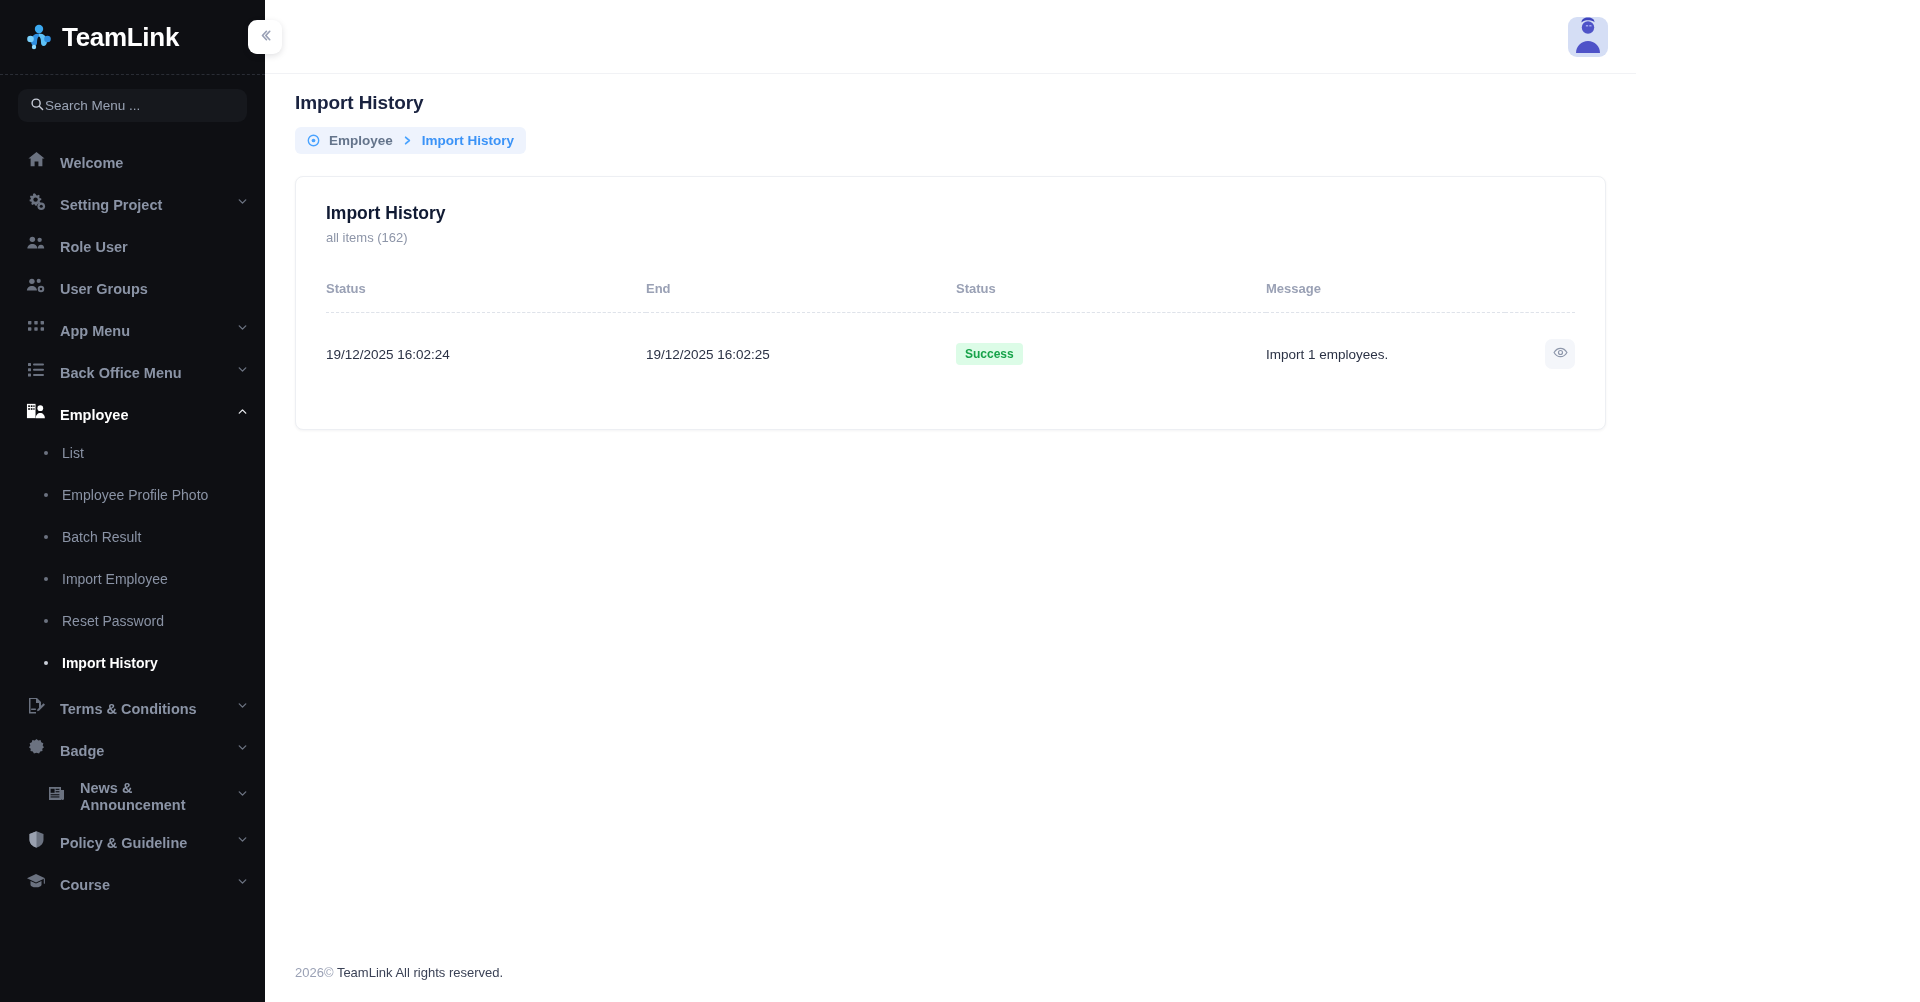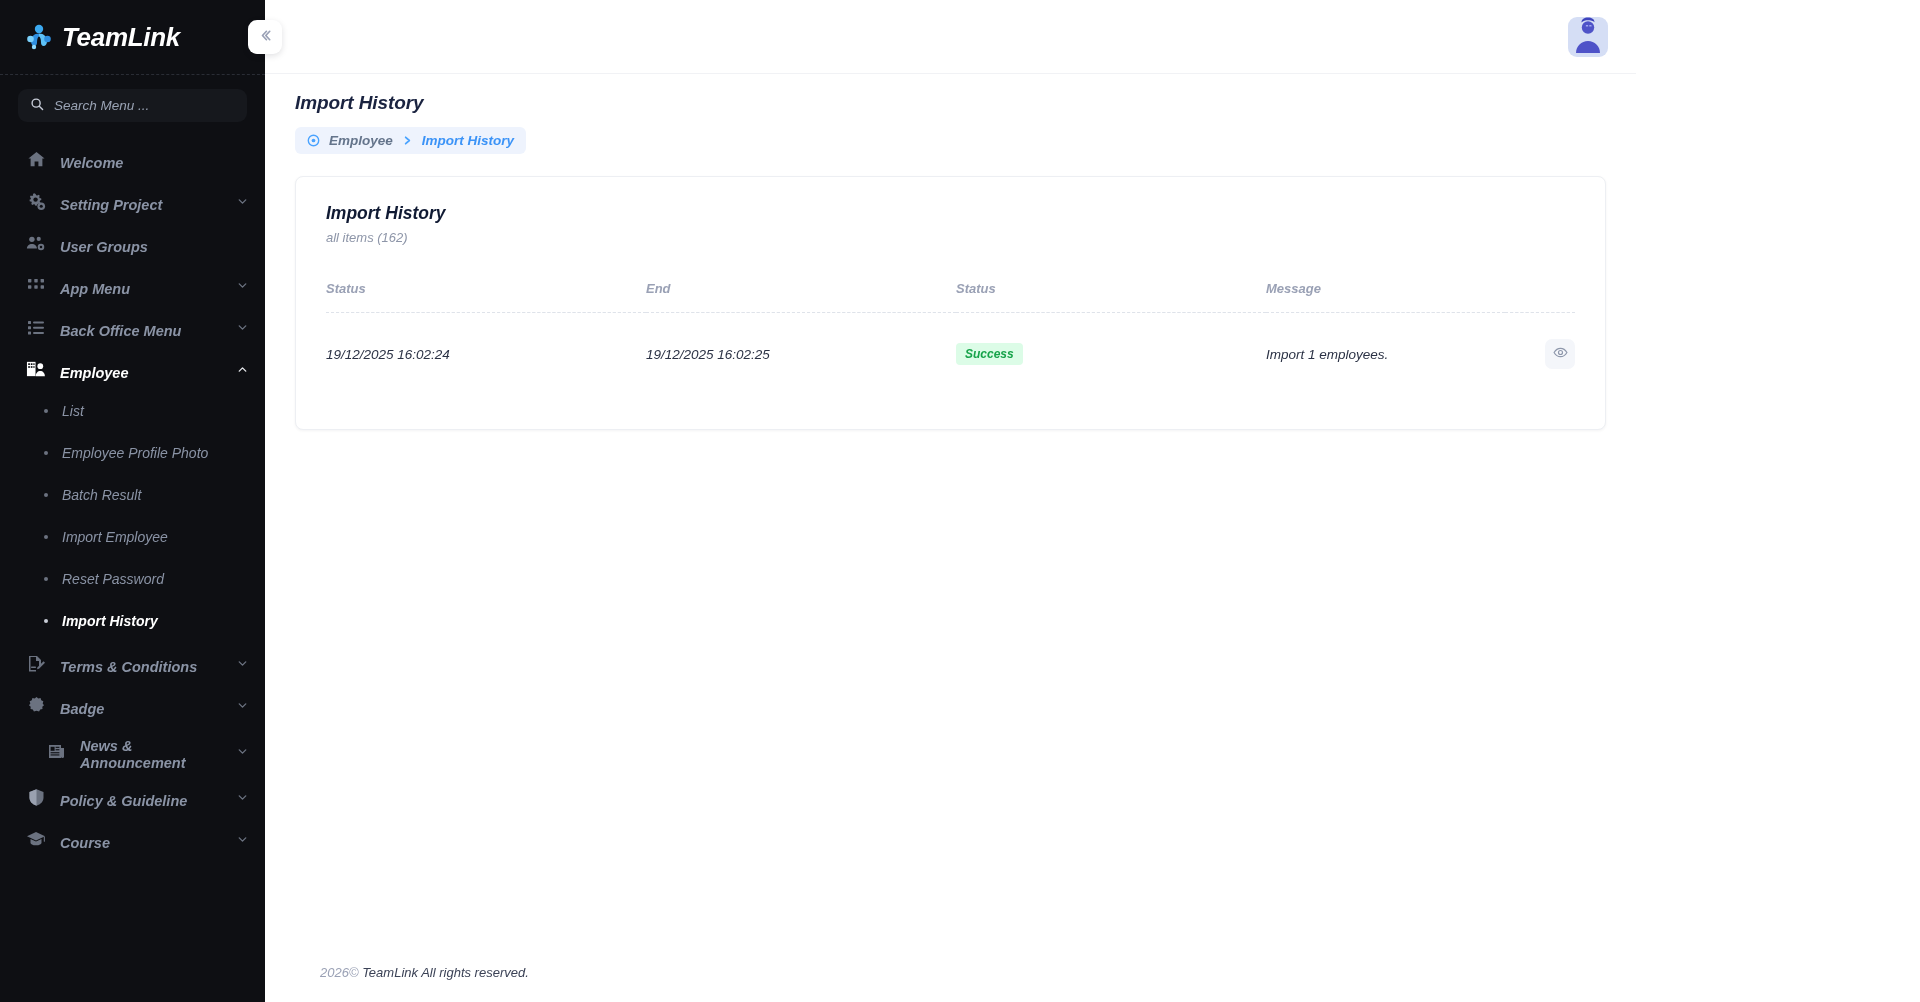--- a/index.html
+++ b/index.html
@@ -2,21 +2,21 @@
 <html><head>
 <meta charset="utf-8">
 <style>
   * { box-sizing: border-box; margin: 0; padding: 0; }
   html, body {
     width: 1920px; height: 1002px;
     font-family: "Liberation Sans", sans-serif;
     background: #ffffff;
     overflow: hidden;
   }
-  .app { display: flex; width: 1636px; height: 1002px; font-style: italic; }
+  .app { display: flex; width: 1636px; height: 1002px; }
 
   
   .sidebar {
     width: 265px;
     min-width: 265px;
     background: #0e0f13;
     height: 1002px;
     position: relative;
     overflow: hidden;
   }
@@ -35,21 +35,21 @@
     letter-spacing: -0.3px;
   }
   .search-wrap { padding: 14px 18px 10px 18px; }
   .search-box {
     background: #16181d;
     border-radius: 9px;
     height: 33px;
     display: flex;
     align-items: center;
     padding: 0 12px;
-    gap: 10px;
+    gap: 1px;
   }
   .search-box svg { flex: none; }
   .search-placeholder {
     color: #9aa3b4;
     font-size: 13.5px;
   }
   .menu { padding: 6px 0 0 0; }
   .menu-item {
     display: flex;
     align-items: center;
@@ -224,21 +224,20 @@
     display: flex; align-items: center; justify-content: center;
     cursor: pointer;
     margin-left: auto;
     color: #8e97ab;
   }
   td.act-cell { text-align: right; }
 
   .footer {
     padding: 0 30px 22px 30px;
     flex: none;
-    margin-left: 25px;
   }
   .footer-text { font-size: 13px; color: #3b4256; }
   .footer-year { color: #9aa1b5; }
 </style>
 </head>
 <body>
 
 <div class="app">
 
   <aside class="sidebar">
@@ -290,20 +289,31 @@
           </svg>
         </span>
         <span class="mi-label">Setting Project</span>
         <span class="chev">
           <svg width="13" height="13" viewBox="0 0 16 16" fill="none" stroke="currentColor" stroke-width="1.7" stroke-linecap="round" stroke-linejoin="round">
               <polyline points="4,6 8,10 12,6"></polyline>
             </svg>
         </span>
       </div>
 
+      <div class="menu-item">
+        <span class="mi-icon">
+          <svg width="20" height="20" viewBox="0 0 22 20" fill="currentColor">
+            <circle cx="7" cy="6" r="3"></circle>
+              <circle cx="15" cy="6.5" r="2.4"></circle>
+            <path d="M1.5 16c0-3 2.4-5 5.5-5s5.5 2 5.5 5z"></path>
+              <path d="M13 16c0-2.2 1.2-4 3.5-4S20 13.8 20 16z"></path>
+          </svg>
+        </span>
+        <span class="mi-label">Role User</span>
+      </div>
 
       <div class="menu-item">
         <span class="mi-icon">
           <svg width="20" height="20" viewBox="0 0 22 20" fill="currentColor">
             <circle cx="6.5" cy="6" r="3"></circle>
               <circle cx="14" cy="5.5" r="2.3"></circle>
             <path d="M1 16c0-3 2.4-5 5.5-5s5.5 2 5.5 5z"></path>
             <circle cx="16.5" cy="14.5" r="3.6"></circle>
               <circle cx="16.5" cy="14.5" r="1.4" fill="#0e0f13"></circle>
           </svg>

